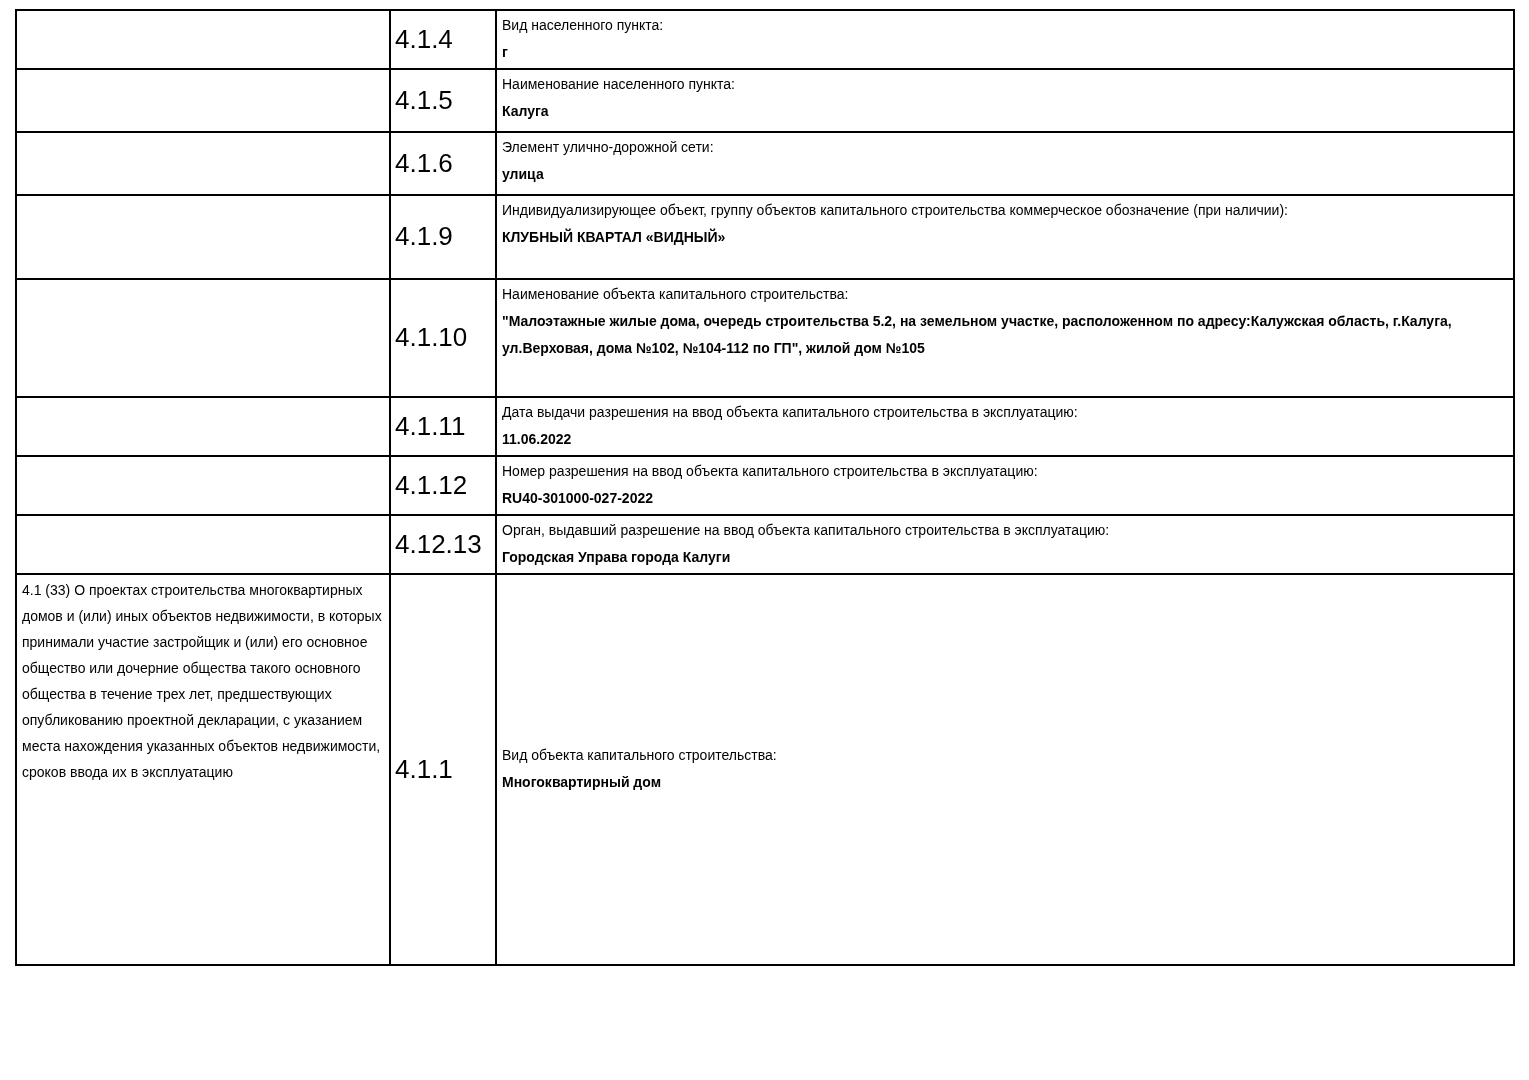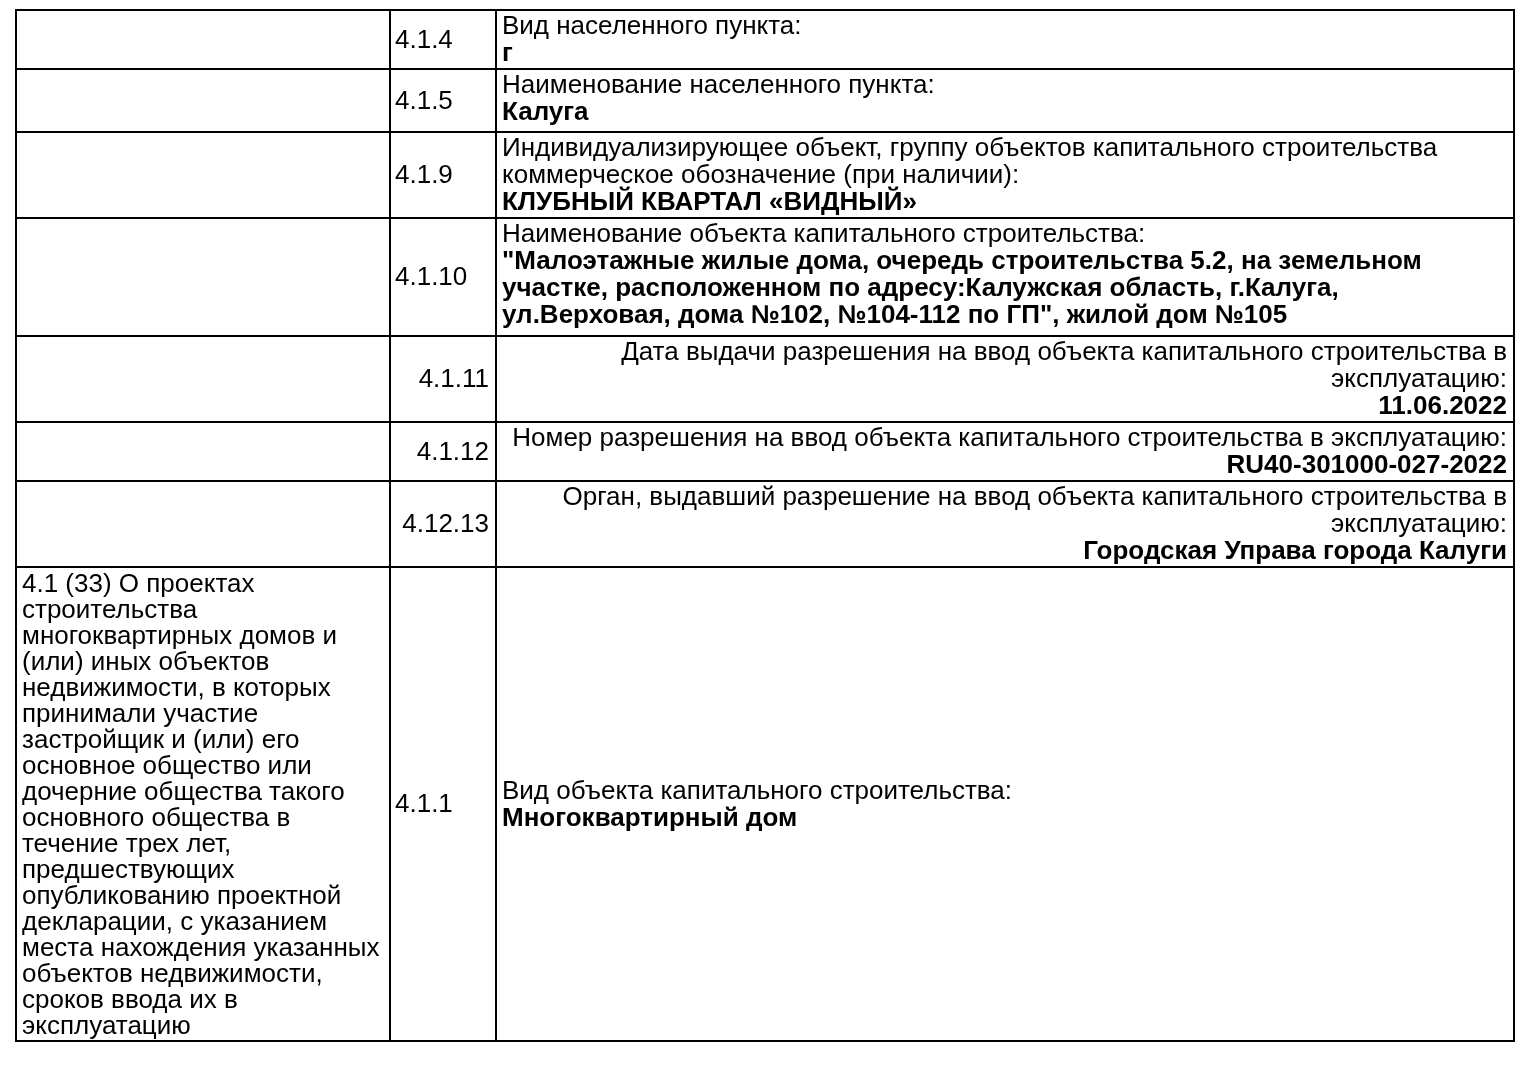--- a/index.html
+++ b/index.html
@@ -18,21 +18,21 @@
     margin: 9px 0 0 15px;
     width: 1498px;
     background: #ffffff;
   }
   col.c1 { width: 374px; }
   col.c2 { width: 106px; }
   col.c3 { width: 1018px; }
   td {
     border: 2px solid #000000;
     padding: 1px 6px 2px 5px;
-    font-size: 26px;
+    font-size: 14px;
     line-height: 27px;
     vertical-align: top;
     overflow: hidden;
     word-wrap: break-word;
   }
   td.num {
     vertical-align: middle;
     padding-left: 4px;
     font-size: 26px;
   }
@@ -42,21 +42,21 @@
     line-height: 26px;
     padding-top: 2px;
     padding-right: 2px;
   }
   td.mid { vertical-align: middle; }
   tr.h58  { height: 58px; }
   tr.h63  { height: 63px; margin-left: 24px; }
   tr.h56  { height: 56px; }
   tr.h84  { height: 84px; }
   tr.h118 { height: 118px; }
-  tr.h57  { height: 57px; text-align: right; }
+  tr.h57  { height: 57px; }
   tr.h391 { height: 391px; }
 </style>
 </head>
 <body>
 
 <table class="decl">
   <colgroup>
       <col class="c1">
       <col class="c2">
       <col class="c3">
@@ -74,20 +74,28 @@
 
     <tr class="h63">
       <td></td>
       <td class="num">4.1.5</td>
       <td>
         <div>Наименование населенного пункта:</div>
         <div class="val">Калуга</div>
       </td>
     </tr>
 
+    <tr class="h63">
+      <td></td>
+      <td class="num">4.1.6</td>
+      <td>
+        <div>Элемент улично-дорожной сети:</div>
+        <div class="val">улица</div>
+      </td>
+    </tr>
 
 
 
     <tr class="h84">
       <td></td>
       <td class="num">4.1.9</td>
       <td>
         <div>Индивидуализирующее объект, группу объектов капитального строительства коммерческое обозначение (при наличии):</div>
         <div class="val">КЛУБНЫЙ КВАРТАЛ «ВИДНЫЙ»</div>
       </td>

